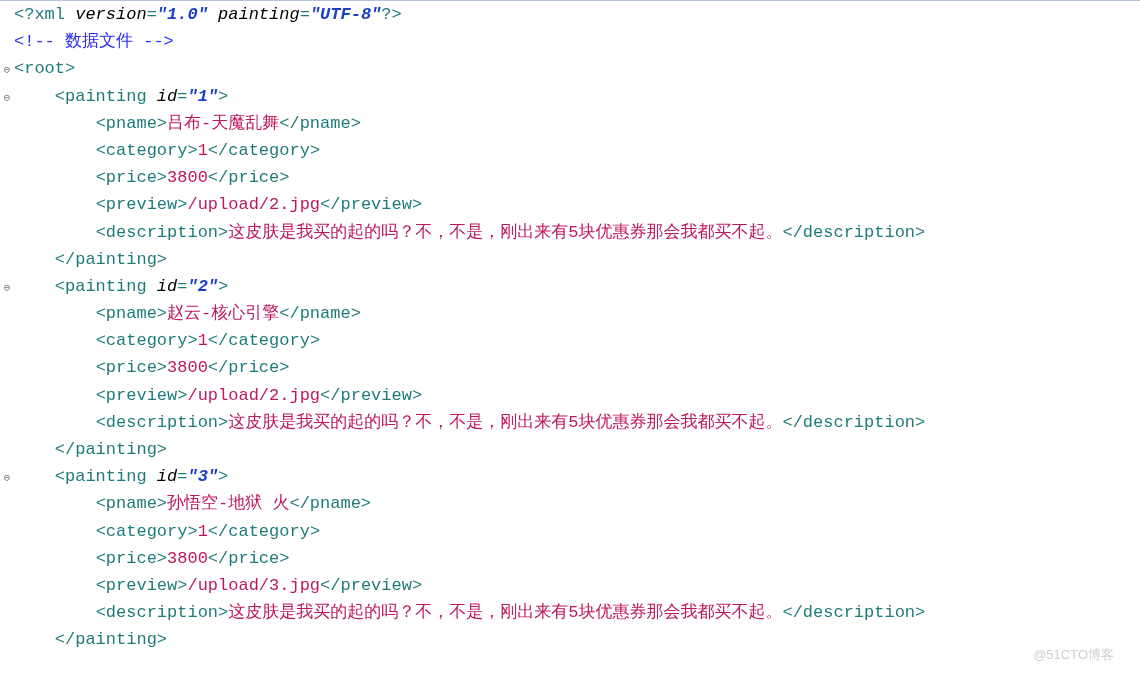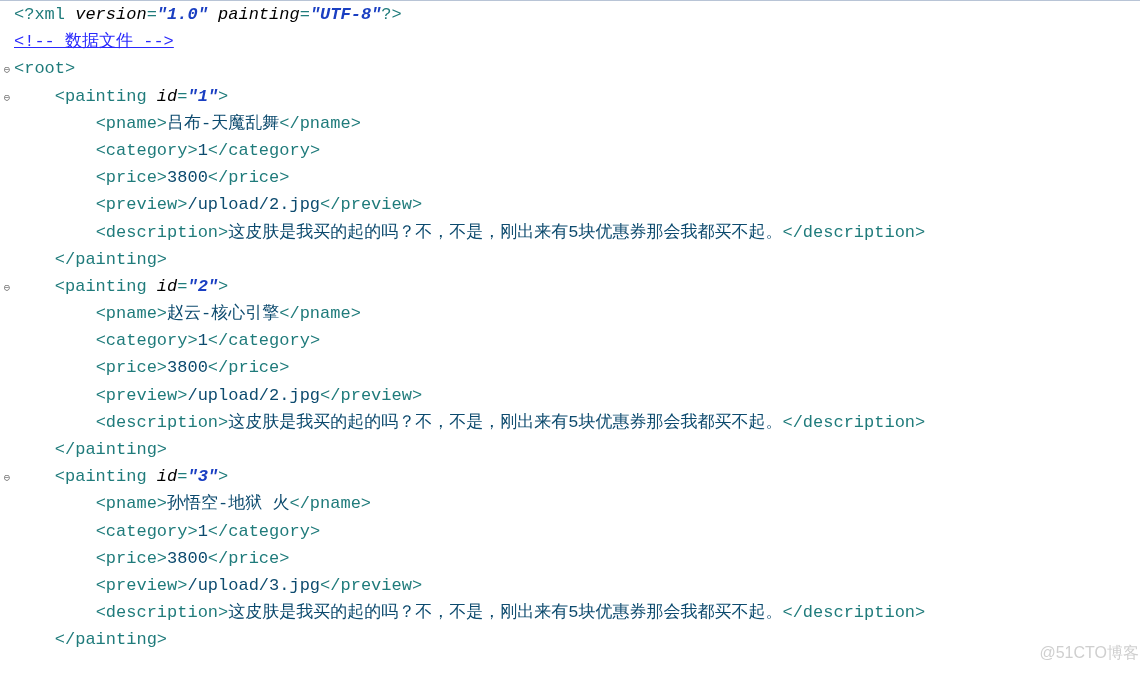--- a/index.html
+++ b/index.html
@@ -29,29 +29,29 @@
   .gut { height: 27.2px; line-height: 27.2px; }
   .code {
     flex: 1;
     white-space: pre;
     padding-top: 0;
   }
   .line { height: 27.2px; }
   .tag { color: #1f7b7b; }
   .attr-name { color: #000000; font-style: italic; }
   .attr-val { color: #1a3fc2; font-style: italic; font-weight: bold; }
-  .text { color: #0c4a6e; }
-  .comment { color: #2a2afc; text-decoration: underline; }
+  .text { color: #be185d; }
+  .comment { color: #2a2afc; }
   .watermark {
     position: fixed;
-    right: 1px;
+    right: 26px;
     bottom: 8px;
     color: #cfcfcf;
     font-family: sans-serif;
-    font-size: 16px;
+    font-size: 13px;
     pointer-events: none;
   }
 </style>
 </head>
 <body>
 
 <div class="editor">
   <div class="gutter">
     <div class="gut"></div>
     <div class="gut"></div>

